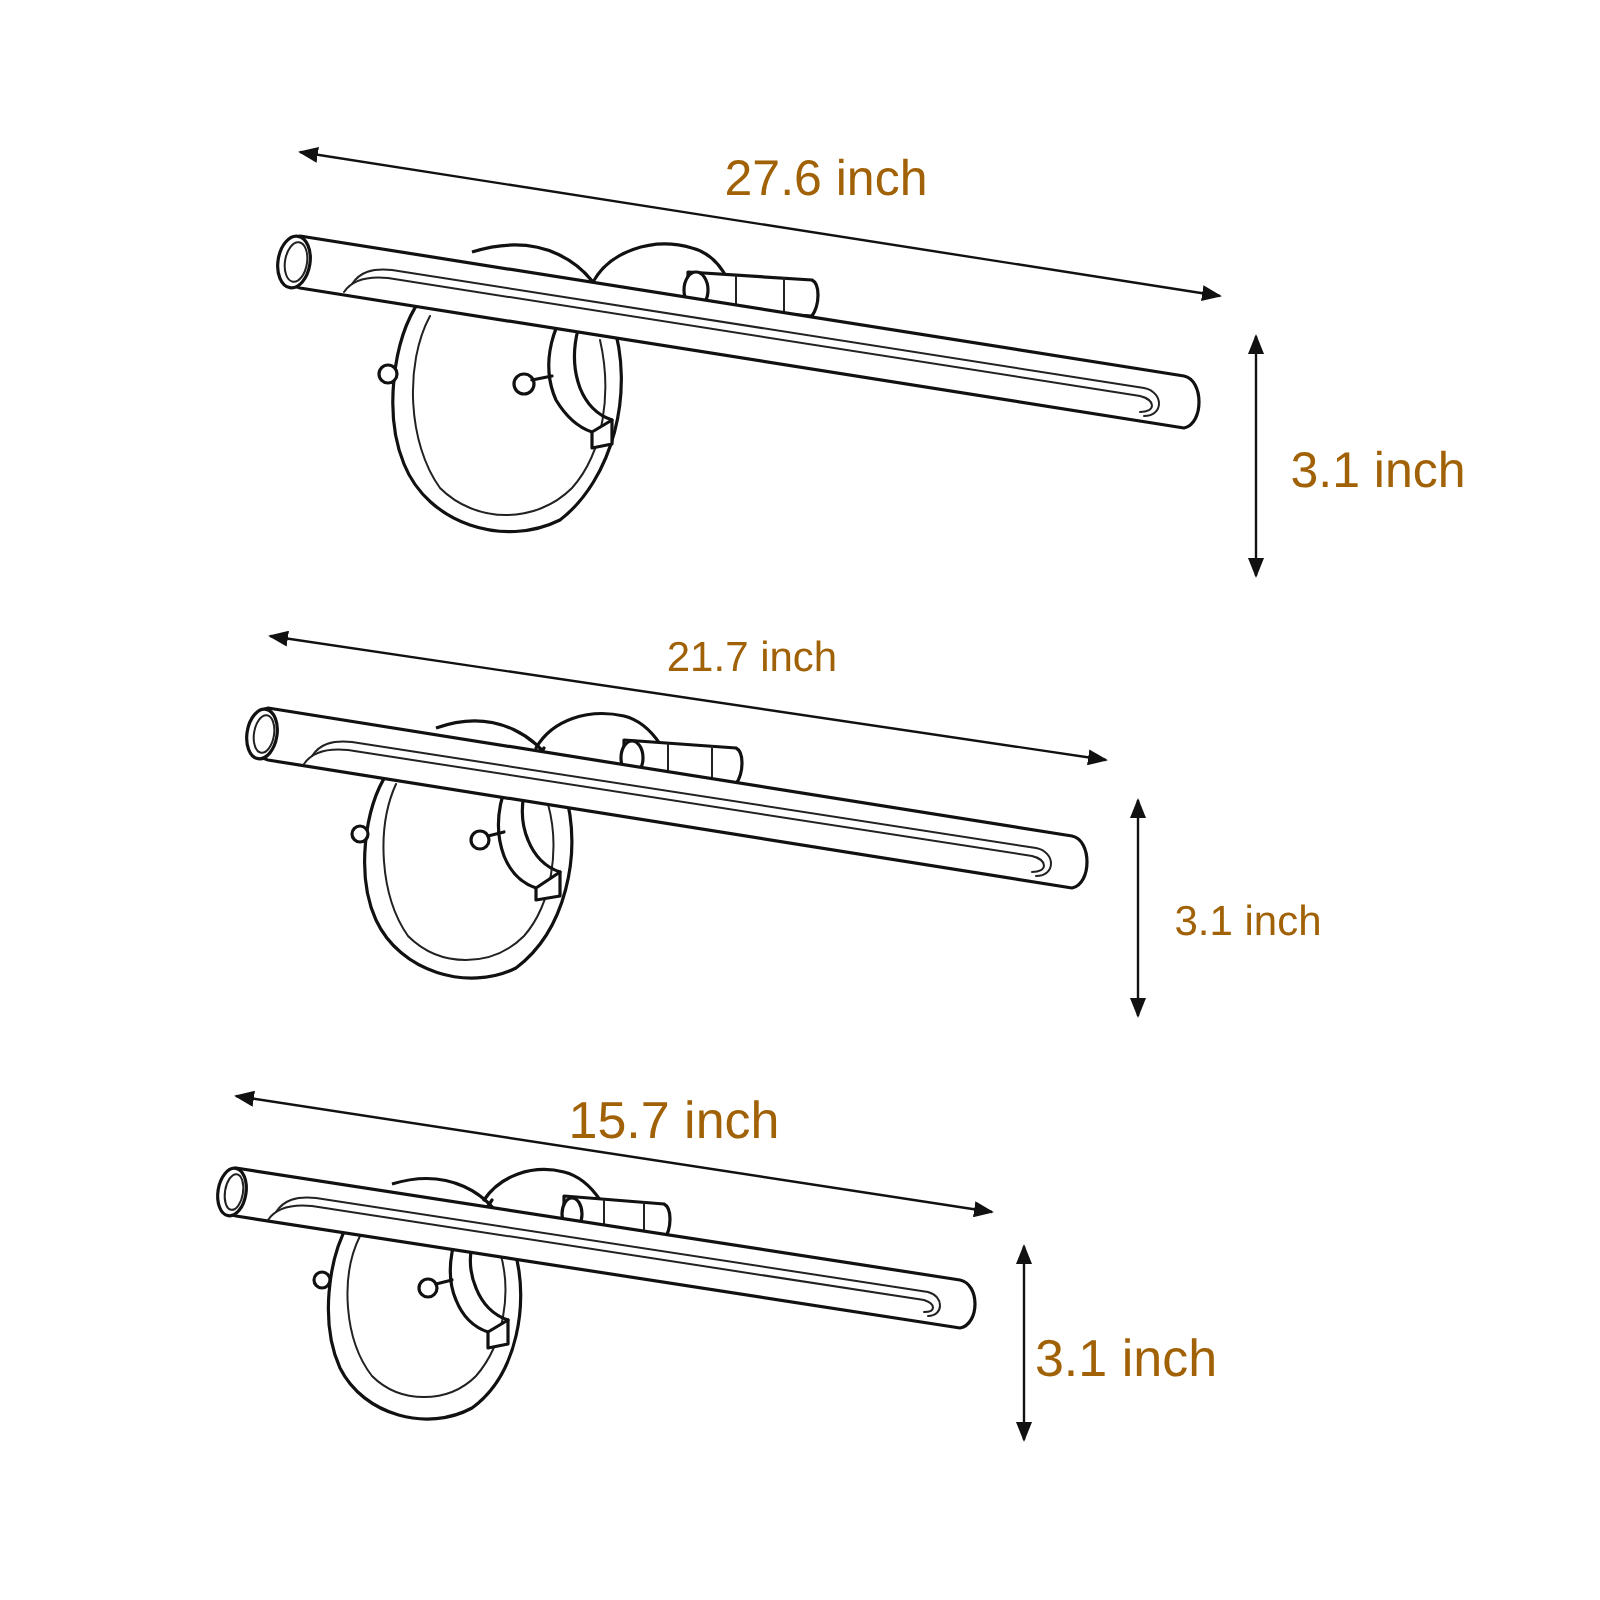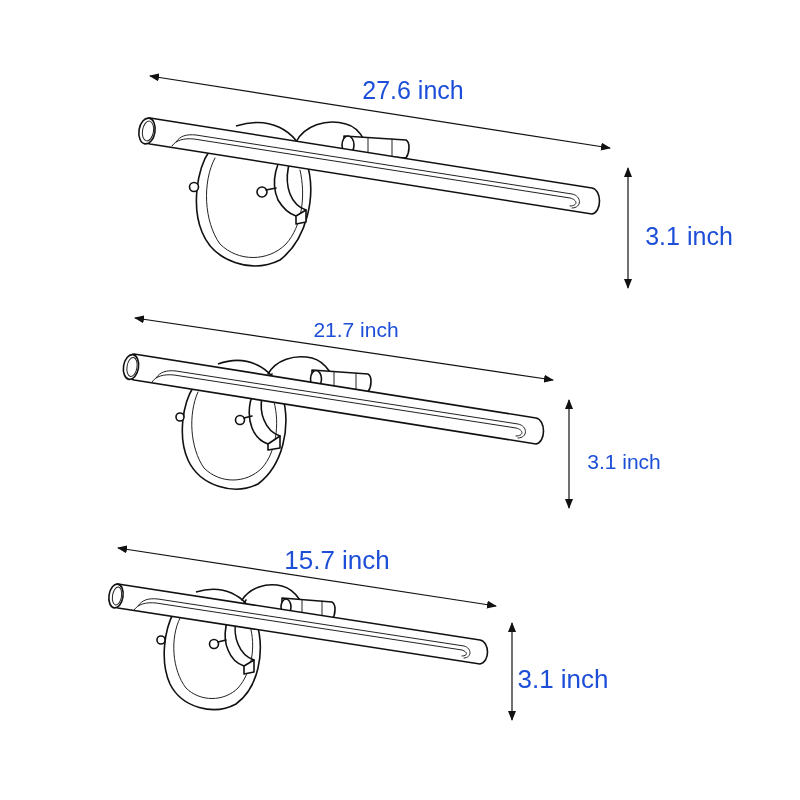--- a/index.html
+++ b/index.html
@@ -18,21 +18,21 @@
       position: absolute;
       left: 0; top: 0;
       width: 800px; height: 800px;
     }
     .ln { fill: none; stroke: #111; stroke-width: 1.6; stroke-linecap: round; stroke-linejoin: round; }
     .thin { fill: none; stroke: #222; stroke-width: 1; stroke-linecap: round; }
     .fillw { fill: #fff; stroke: #111; stroke-width: 1.6; stroke-linejoin: round; }
     .dim { stroke: #111; stroke-width: 1.2; fill: none; }
     .label {
       position: absolute;
-      color: #1d4ed8;
+      color: #a16207;
       white-space: nowrap;
       transform: translate(-50%, -50%);
       line-height: 1;
     }
     .label.big { font-size: 25px; }
     .label.mid { font-size: 21px; }
     .label.small { font-size: 26px; }
   </style>
 </head>
 <body>
@@ -148,18 +148,18 @@
         <path d="M138,606 C142,600 148,598 158,599 L464,646 C472,648 472,658 464,658" class="thin"></path>
         <path d="M134,610 C138,604 146,602 156,603 L462,650 C468,652 468,656 462,656" class="thin"></path>
       </g>
     </g>
   </svg>
 
   
   <div class="label big" style="left:413px; top:90px;">27.6 inch</div>
   <div class="label big" style="left:689px; top:236px;">3.1 inch</div>
 
-  <div class="label mid" style="left:356px; top:329px;">21.7 inch</div>
+  <div class="label mid" style="left:376px; top:329px;">21.7 inch</div>
   <div class="label mid" style="left:624px; top:461px;">3.1 inch</div>
 
   <div class="label small" style="left:337px; top:560px;">15.7 inch</div>
   <div class="label small" style="left:563px; top:679px;">3.1 inch</div>
 </div>
 
 </body></html>

